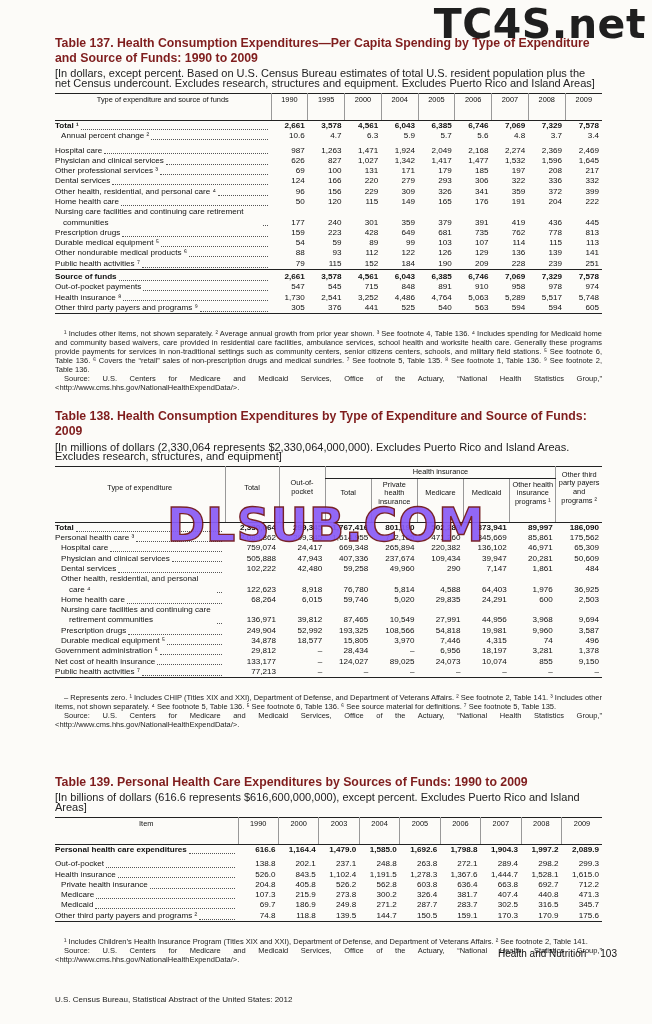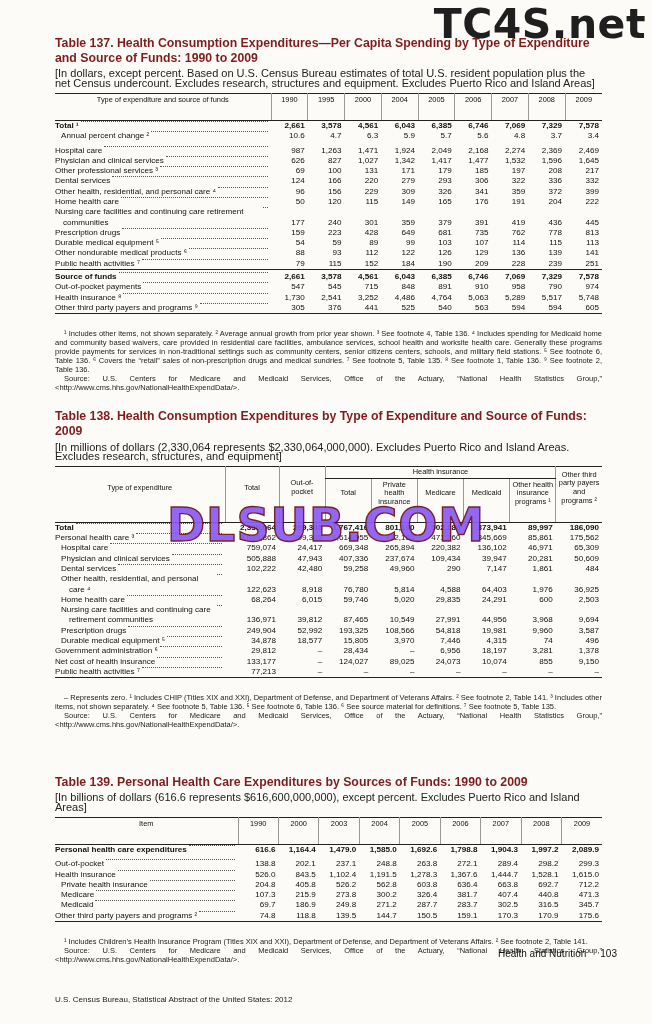--- a/index.html
+++ b/index.html
@@ -14,21 +14,21 @@
               border-top:1.3px solid #222; border-bottom:1.3px solid #222; }
   thead th { font-weight:400; font-size:7.4px; line-height:8.7px; text-align:center;
              vertical-align:middle; padding:2px 1px 15px; border-bottom:0.9px solid #222; color:#111; }
   th.yr { border-left:0.7px solid #999; }
   th.spanner { padding:1px 1px 0.5px; }
   tbody td { font-size:8.1px; line-height:10.3px; vertical-align:bottom; padding:0; color:#111; }
   td.num { text-align:right; padding-right:3px; }
   tr.b { font-weight:700; }
   tr.gap > td { padding-top:4px; }
   tr.rule > td { border-top:0.9px solid #222; padding-top:2px; }
-  .stubflex { display:flex; align-items:flex-start; }
+  .stubflex { display:flex; align-items:flex-end; }
   .in1 { padding-left:6px; }
   .lab { padding-left:8px; text-indent:-8px; }
   .dots { flex:1; min-width:5px; border-bottom:1.2px dotted #555; margin:0 3px 1.5px 2px; }
 
   .fnblock { font-size:7.5px; line-height:9px; margin-top:15px; color:#1c1c1c; }
   .fnblock p { text-indent:9px; text-align:justify; }
 
   .t137 .cstub { width:216px; }
   .t138 .cstub { width:170px; }
   .t138 .c1 { width:54px; }
@@ -333,21 +333,21 @@
                 <span class="dots"></span>
               </div>
             </td>
             <td class="num">547</td>
             <td class="num">545</td>
             <td class="num">715</td>
             <td class="num">848</td>
             <td class="num">891</td>
             <td class="num">910</td>
             <td class="num">958</td>
-            <td class="num">790</td>
+            <td class="num">978</td>
             <td class="num">974</td>
           </tr>
           <tr>
             <td>
               <div class="stubflex">
                 <span class="lab">Health insurance ⁸</span>
                 <span class="dots"></span>
               </div>
             </td>
             <td class="num">1,730</td>

